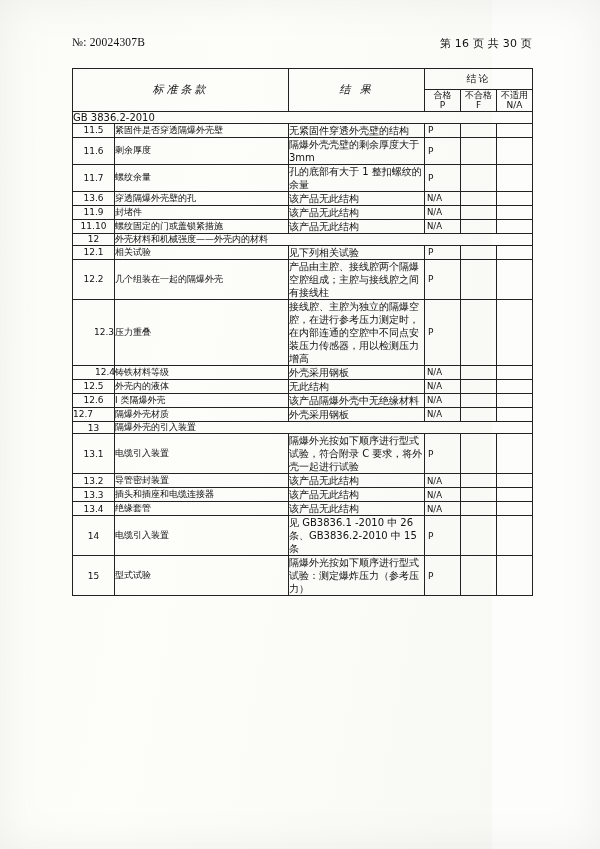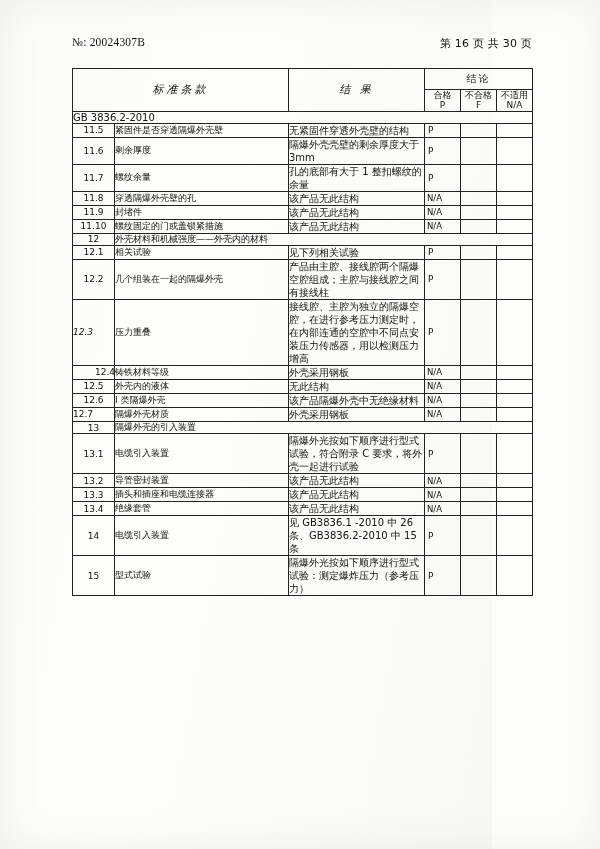--- a/index.html
+++ b/index.html
@@ -163,21 +163,21 @@
         </tr>
         <tr>
           <td class="num padc" style="text-align: center;">11.7</td>
           <td class="cn padc">螺纹余量</td>
           <td class="res pad">孔的底部有大于 1 整扣螺纹的余量</td>
           <td class="mark" style="text-align: left; padding-left: 3px;">P</td>
           <td class="mark"></td>
           <td class="mark"></td>
         </tr>
         <tr>
-          <td class="num padc" style="text-align: center;">11.8</td>
+          <td class="num padc" style="text-align: center;">13.6</td>
           <td class="cn padc">穿透隔爆外壳壁的孔</td>
           <td class="res pad">该产品无此结构</td>
           <td class="mark" style="text-align: left; padding-left: 2px; font-size: 8.5px;">N/A</td>
           <td class="mark"></td>
           <td class="mark"></td>
         </tr>
         <tr>
           <td class="num padc" style="text-align: center;">11.9</td>
           <td class="cn padc">封堵件</td>
           <td class="res pad">该产品无此结构</td>
@@ -207,21 +207,21 @@
         </tr>
         <tr>
           <td class="num padc" style="text-align: center;">12.2</td>
           <td class="cn padc">几个组装在一起的隔爆外壳</td>
           <td class="res pad">产品由主腔、接线腔两个隔爆空腔组成；主腔与接线腔之间有接线柱</td>
           <td class="mark" style="text-align: left; padding-left: 3px;">P</td>
           <td class="mark"></td>
           <td class="mark"></td>
         </tr>
         <tr>
-          <td class="num padc" style="text-align: left; font-style: italic;">12.3</td>
+          <td class="num padc" style="text-align: right;">12.3</td>
           <td class="cn padc">压力重叠</td>
           <td class="res pad">接线腔、主腔为独立的隔爆空腔，在进行参考压力测定时，在内部连通的空腔中不同点安装压力传感器，用以检测压力增高</td>
           <td class="mark" style="text-align: left; padding-left: 3px;">P</td>
           <td class="mark"></td>
           <td class="mark"></td>
         </tr>
         <tr>
           <td class="num padc" style="text-align: center; padding-left: 22px;">12.4</td>
           <td class="cn padc">铸铁材料等级</td>
           <td class="res pad">外壳采用钢板</td>

